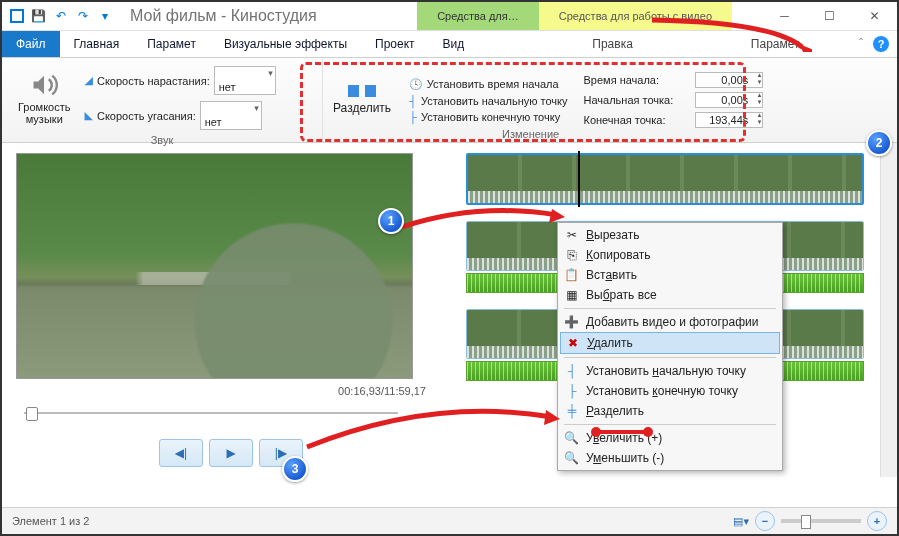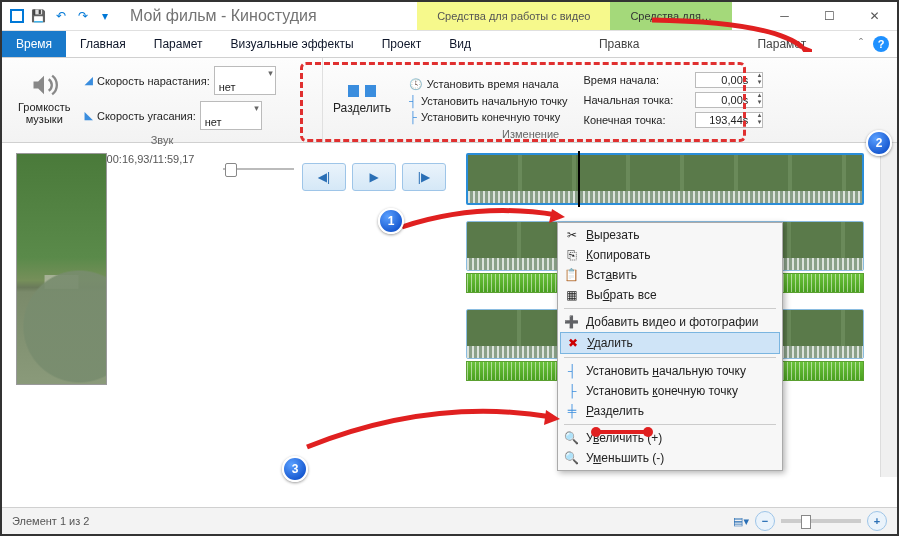--- a/index.html
+++ b/index.html
@@ -33,21 +33,21 @@
 .split-col{display:flex;flex-direction:column;align-items:center;justify-content:center;padding:0 10px}
 .split-icon{width:28px;height:12px;background:linear-gradient(90deg,#3a8dde 40%,transparent 40%,transparent 60%,#3a8dde 60%);position:relative;margin-bottom:4px}
 .set-col{display:flex;flex-direction:column;gap:4px;justify-content:center;padding:0 8px;font-size:11px}
 .set-row{display:flex;align-items:center;gap:4px}
 .time-col{display:flex;flex-direction:column;gap:4px;justify-content:center;padding:0 8px;font-size:11px}
 .time-row{display:flex;align-items:center;justify-content:space-between;gap:22px}
 .spin{border:1px solid #bbb;background:#fff;padding:1px 14px 1px 4px;position:relative;min-width:48px;text-align:right}
 .spin::after{content:"▴\A▾";white-space:pre;position:absolute;right:1px;top:-2px;font-size:7px;line-height:7px;color:#555}
 .rib-bottom-label{position:absolute;bottom:2px;font-size:11px;color:#666}
 .content{display:flex;height:334px;background:#fff}
-.preview-pane{width:430px;padding:10px 14px;display:flex;flex-direction:row}
+.preview-pane{width:430px;padding:10px 14px;display:flex;flex-direction:column}
 .preview{width:395px;height:230px;background:linear-gradient(#4a7a3a 0%,#5a8a4a 45%,#768f5a 55%,#6a7a5a 58%,#7a8a6a 60%,#8a9a7a 100%);position:relative;border:1px solid #999;margin-bottom:6px}
 .preview::before{content:"";position:absolute;inset:0;background:
  radial-gradient(circle at 70% 75%,rgba(120,140,110,.9) 30%,transparent 31%),
  linear-gradient(90deg,transparent 30%,rgba(200,200,190,.6) 32%,rgba(200,200,190,.6) 68%,transparent 70%) 0 56%/100% 6% no-repeat}
 .timecode{text-align:right;font-size:11px;color:#555;padding-right:20px}
 .slider{width:390px;height:20px;position:relative;margin:6px 0}
 .slider .track{position:absolute;left:8px;right:8px;top:9px;height:2px;background:#bbb}
 .slider .thumb{position:absolute;left:10px;top:4px;width:10px;height:12px;background:#fff;border:1px solid #888;border-radius:2px}
 .play-controls{display:flex;gap:6px;justify-content:center;margin-top:10px}
 .play-btn{width:42px;height:26px;border:1px solid #9ec5e8;border-radius:3px;background:linear-gradient(#eaf3fb,#d5e8f7);display:flex;align-items:center;justify-content:center;color:#2a6fb5}
@@ -87,32 +87,32 @@
             <rect x="2" y="2" width="10" height="10" fill="#fff"></rect>
           </svg>
         </span>
      <span class="qat-btn">💾</span>
      <span class="qat-btn">↶</span>
      <span class="qat-btn">↷</span>
      <span class="qat-btn">▾</span>
    </div>
    <div class="title">Мой фильм - Киностудия</div>
    <div class="ctx-tabs">
+     <div class="ctx-tab ctx-audio">Средства для…</div>
      <div class="ctx-tab ctx-video">Средства для работы с видео</div>
-     <div class="ctx-tab ctx-audio">Средства для…</div>
    </div>
    <div class="win-controls">
      <div class="win-btn">─</div>
      <div class="win-btn">☐</div>
      <div class="win-btn close">✕</div>
    </div>
  </div>
 
  <div class="tab-row">
-   <div class="tab file">Время</div>
+   <div class="tab file">Файл</div>
    <div class="tab">Главная</div>
    <div class="tab">Парамет</div>
    <div class="tab">Визуальные эффекты</div>
    <div class="tab">Проект</div>
    <div class="tab">Вид</div>
    <div class="tab sub" style="margin-left:100px">Правка</div>
    <div class="tab sub" style="margin-left:90px">Парамет</div>
    <div class="tab-right">
      <span style="color:#888">ˆ</span>
      <span class="help-icon">?</span>

